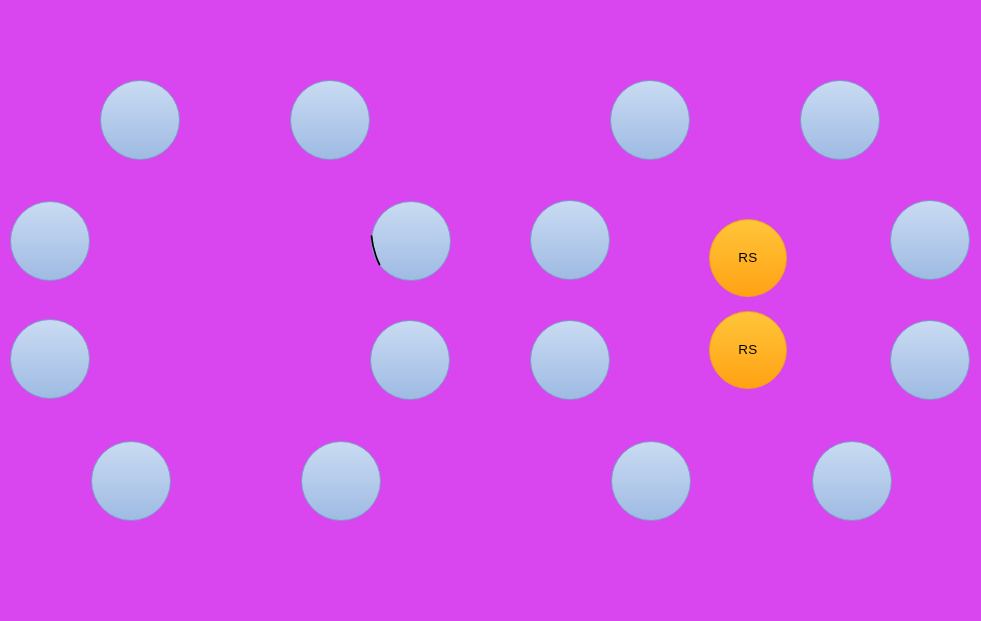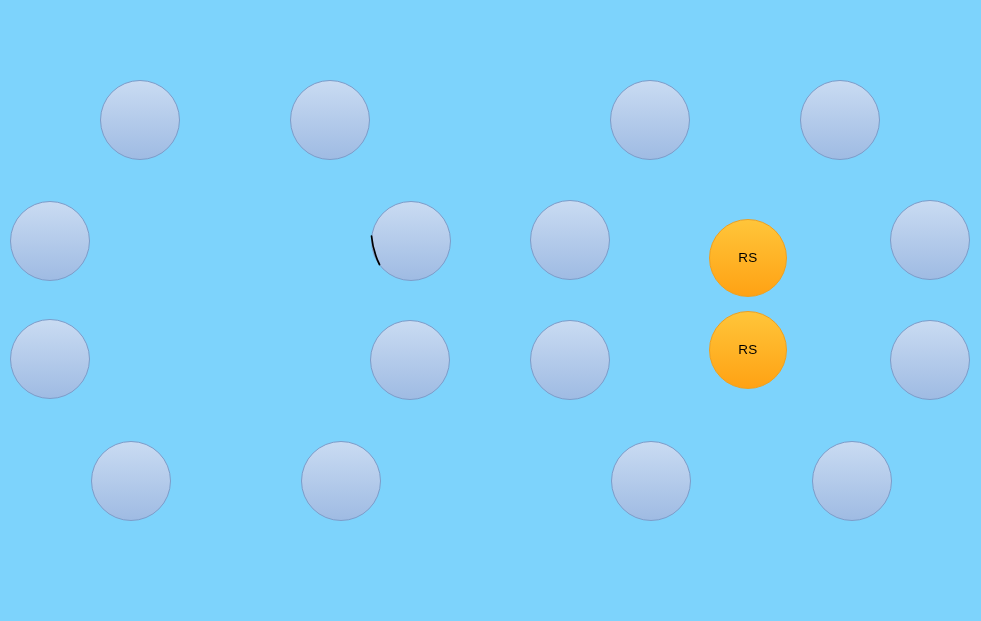--- a/index.html
+++ b/index.html
@@ -5,21 +5,21 @@
   html, body {
     margin: 0;
     padding: 0;
     background: #000000;
     font-family: "Liberation Sans", sans-serif;
   }
   .canvas {
     position: relative;
     width: 981px;
     height: 621px;
-    background: #7dd3fc;
+    background: #d946ef;
     overflow: hidden;
   }
   .nodes-layer {
     position: absolute;
     inset: 0;
   }
   .node {
     position: absolute;
     border-radius: 50%;
     border: 1.5px solid transparent;

